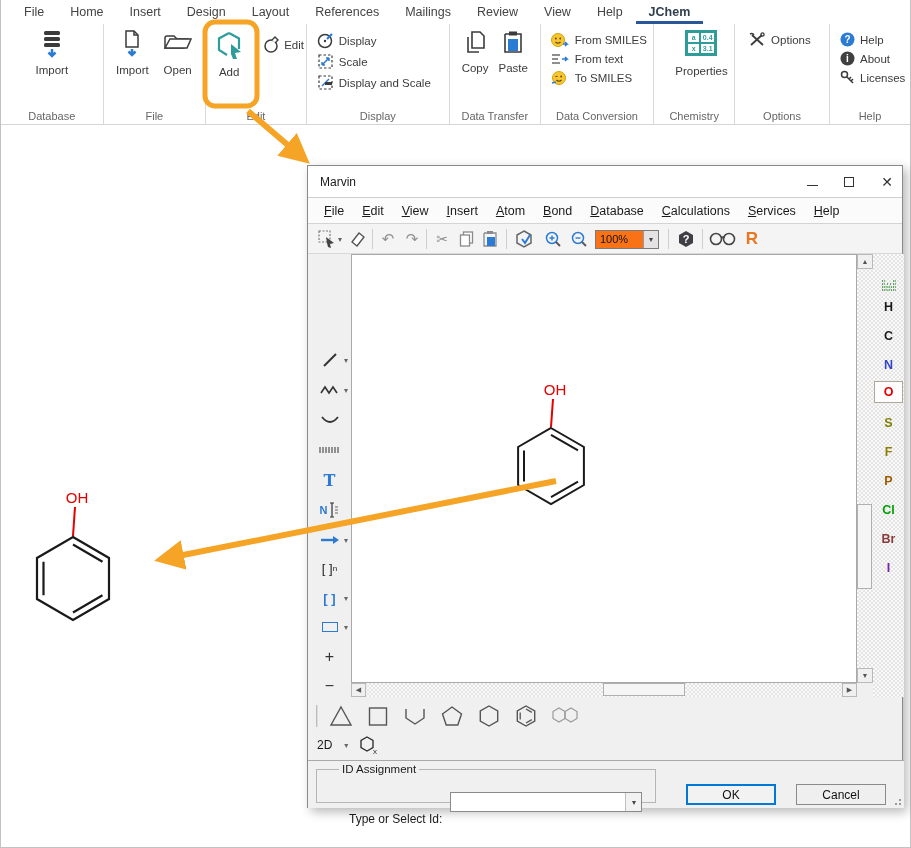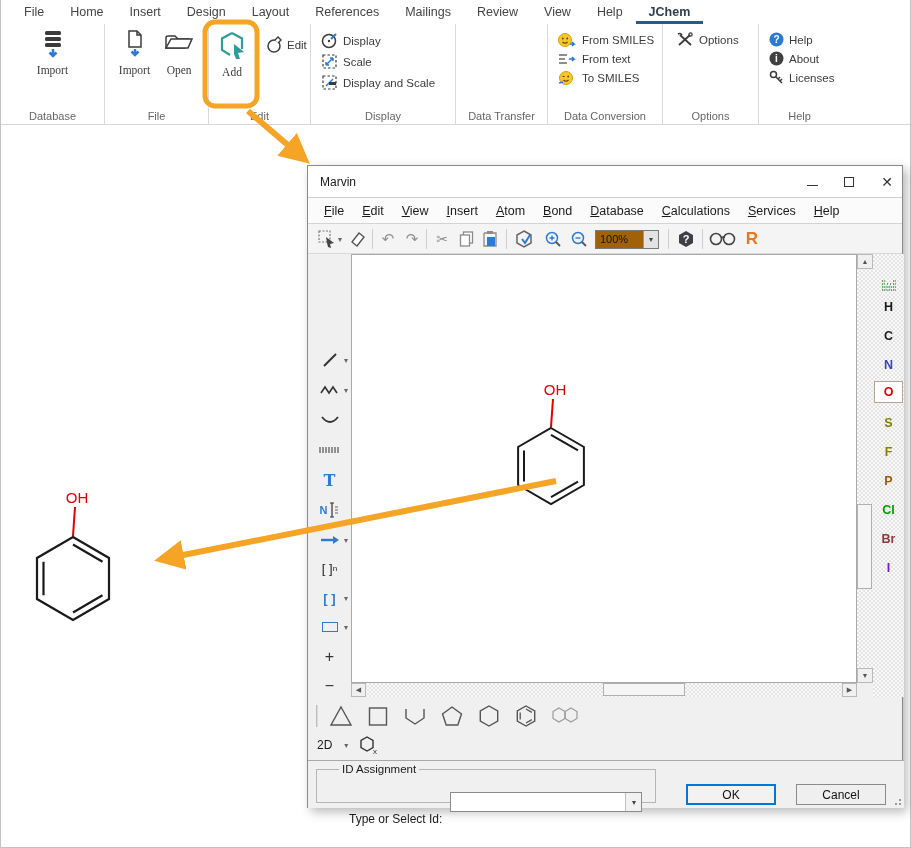--- a/index.html
+++ b/index.html
@@ -9,21 +9,21 @@
 
   
   .ribbon { position:absolute; left:1px; top:0; width:909px; height:125px; background:#fff; border-bottom:1px solid #d6d6d6; }
   .tabs { display:flex; align-items:flex-end; height:24px; padding-left:10px; }
   .tab { font-size:12.5px; color:#444; padding:3px 13px 5px 13px; cursor:default; }
   .tab.active { font-weight:bold; color:#30404f; border-bottom:3px solid #2b579a; padding-bottom:2px; }
   .groups { display:flex; height:100px; }
   .rgroup { position:relative; height:100px; border-right:1px solid #d9d9d9; }
   .glabel { position:absolute; bottom:2px; left:0; right:0; text-align:center; font-size:11px; color:#666; }
   .bigbtn { display:inline-flex; flex-direction:column; align-items:center; vertical-align:top; margin-top:6px; cursor:default; }
-  .bigbtn .blabel { font-size:11.5px; color:#3b3b3b; text-align:left; line-height:1.15; margin-top:4px; max-width:52px;font-family:Liberation Serif, serif; }
+  .bigbtn .blabel { font-size:11.5px; color:#3b3b3b; text-align:left; line-height:1.15; margin-top:4px; max-width:52px; }
   .smallbtn { display:flex; align-items:center; gap:5px; font-size:11.5px; color:#3b3b3b; margin:4px 0; cursor:default; }
   .icn { display:inline-block; vertical-align:middle; }
 
   
   .propgrid { display:grid; grid-template-columns:13px 15px; grid-template-rows:11px 11px; border:2px solid #2e9d9a; }
   .propgrid span { border:1px solid #2e9d9a; font-size:7px; color:#2e9d9a; display:flex; align-items:center; justify-content:center; font-weight:bold; }
 
   
   .overlay { position:absolute; left:0; top:0; width:911px; height:848px; z-index:60; pointer-events:none; }
 
@@ -43,21 +43,21 @@
 
   .mmenu { position:absolute; left:0; top:32px; width:100%; height:26px; background:#fbfbfb; border-bottom:1px solid #d4d4d4; display:flex; align-items:center; padding-left:8px; gap:2px; }
   .mmenu span { display:inline-block; font-size:12.5px; color:#1a1a1a; padding:3px 8px; }
   .mmenu span::first-letter { text-decoration:underline; }
 
   .mtoolbar { position:absolute; left:0; top:58px; width:100%; height:30px; background:#f4f4f4; border-bottom:1px solid #d9d9d9; }
   .tbi { position:absolute; top:0; height:30px; display:flex; align-items:center; justify-content:center; }
   .tsep { position:absolute; top:5px; width:1px; height:20px; background:#cfcfcf; }
   .caret { font-size:8px; color:#666; margin-left:2px; }
   .gray-glyph { color:#8f8f8f; font-size:15px; }
-  .zoomcombo { display:flex; align-items:center; border:1px solid #7a7a7a; background:#a16207; height:19px; width:64px; }
+  .zoomcombo { display:flex; align-items:center; border:1px solid #7a7a7a; background:#f97316; height:19px; width:64px; }
   .zoomcombo .zval { flex:1; font-size:11px; padding-left:4px; color:#111; }
   .zoomcombo .zbtn { width:15px; height:17px; background:#e3e3e3; border-left:1px solid #9a9a9a; font-size:8px; color:#444; display:flex; align-items:center; justify-content:center; }
   .rtool { color:#e87722; font-size:17px; font-weight:bold; }
 
   .ltools { position:absolute; left:0; top:88px; width:43px; height:429px; background:#f0f0f0; }
   .ltool { position:absolute; left:0; width:43px; height:24px; display:flex; align-items:center; justify-content:center; }
   .ltool .caret { position:absolute; right:3px; }
   .t-letter { font-family:"DejaVu Serif", serif; font-size:16px; font-weight:bold; color:#2b7bd4; }
   .bracket-dark { font-size:13px; color:#222; }
   .bracket-blue { font-size:13px; color:#2b7bd4; font-weight:bold; }
@@ -195,20 +195,37 @@
             <rect x="2" y="2" width="13" height="13" fill="none" stroke="#3b3b3b" stroke-width="1.2" stroke-dasharray="2.5,2"></rect>
             <path d="M5,12 L12,5" stroke="#2b7bd4" stroke-width="1.5"></path>
             <rect x="8" y="8" width="7" height="3" fill="#3b3b3b"></rect>
           </svg>
           <span>Display and Scale</span>
         </div>
         <div class="glabel">Display</div>
       </div>
 
       <div class="rgroup" style="width:92px;">
+        <div style="display:flex; justify-content:center; gap:10px;">
+          <div class="bigbtn">
+            <svg class="icn" width="24" height="28">
+              <path d="M9,2 h8 l4,4 v12 h-12 z" fill="#fff" stroke="#3b3b3b" stroke-width="1.6"></path>
+              <path d="M5,7 v15 h11" fill="none" stroke="#3b3b3b" stroke-width="1.6"></path>
+            </svg>
+            <span class="blabel">Copy</span>
+          </div>
+          <div class="bigbtn">
+            <svg class="icn" width="24" height="28">
+              <path d="M4,4 h4 M16,4 h4 v18 h-16 v-18" fill="none" stroke="#3b3b3b" stroke-width="1.6"></path>
+              <rect x="8" y="1.5" width="8" height="4" fill="#3b3b3b"></rect>
+              <rect x="7" y="9" width="10" height="12" fill="#2b7bd4"></rect>
+            </svg>
+            <span class="blabel">Paste</span>
+          </div>
+        </div>
         <div class="glabel">Data Transfer</div>
       </div>
 
       <div class="rgroup" style="width:115px; padding:4px 0 0 10px;">
         <div class="smallbtn">
           <svg class="icn" width="19" height="16">
             <circle cx="7" cy="8" r="6.5" fill="#f7c631" stroke="#d8a100" stroke-width="1"></circle>
             <circle cx="4.8" cy="6.5" r="0.9" fill="#5a4500"></circle>
               <circle cx="9.2" cy="6.5" r="0.9" fill="#5a4500"></circle>
             <path d="M4.5,10 q2.5,2.5 5,0" stroke="#5a4500" stroke-width="1.1" fill="none"></path>
@@ -229,20 +246,32 @@
             <path d="M4.5,6.5 h2" stroke="#5a4500" stroke-width="1.1"></path>
               <circle cx="10.2" cy="6.5" r="0.9" fill="#5a4500"></circle>
             <path d="M5.5,10 q2.5,2.5 5,0" stroke="#5a4500" stroke-width="1.1" fill="none"></path>
             <path d="M1,13 l4,-1" stroke="#2b7bd4" stroke-width="1.8" fill="none"></path>
           </svg>
           <span>To SMILES</span>
         </div>
         <div class="glabel">Data Conversion</div>
       </div>
 
+      <div class="rgroup" style="width:82px;">
+        <div class="bigbtn" style="margin-left:21px;">
+          <span class="propgrid icn">
+            <span>a</span>
+            <span>0.4</span>
+            <span>x</span>
+            <span>3.1</span>
+          </span>
+          <span class="blabel" style="margin-top:9px;">Properties</span>
+        </div>
+        <div class="glabel">Chemistry</div>
+      </div>
 
       <div class="rgroup" style="width:96px; padding:4px 0 0 14px;">
         <div class="smallbtn">
           <svg class="icn" width="17" height="16">
             <path d="M2,13 L13,3" stroke="#3b3b3b" stroke-width="1.8"></path>
             <path d="M3,3 L14,13" stroke="#3b3b3b" stroke-width="1.8"></path>
             <path d="M1,2 a3,3 0 0 1 4,1" fill="none" stroke="#3b3b3b" stroke-width="1.6"></path>
             <circle cx="13.5" cy="2.5" r="1.6" fill="none" stroke="#3b3b3b" stroke-width="1.3"></circle>
           </svg>
           <span>Options</span>

